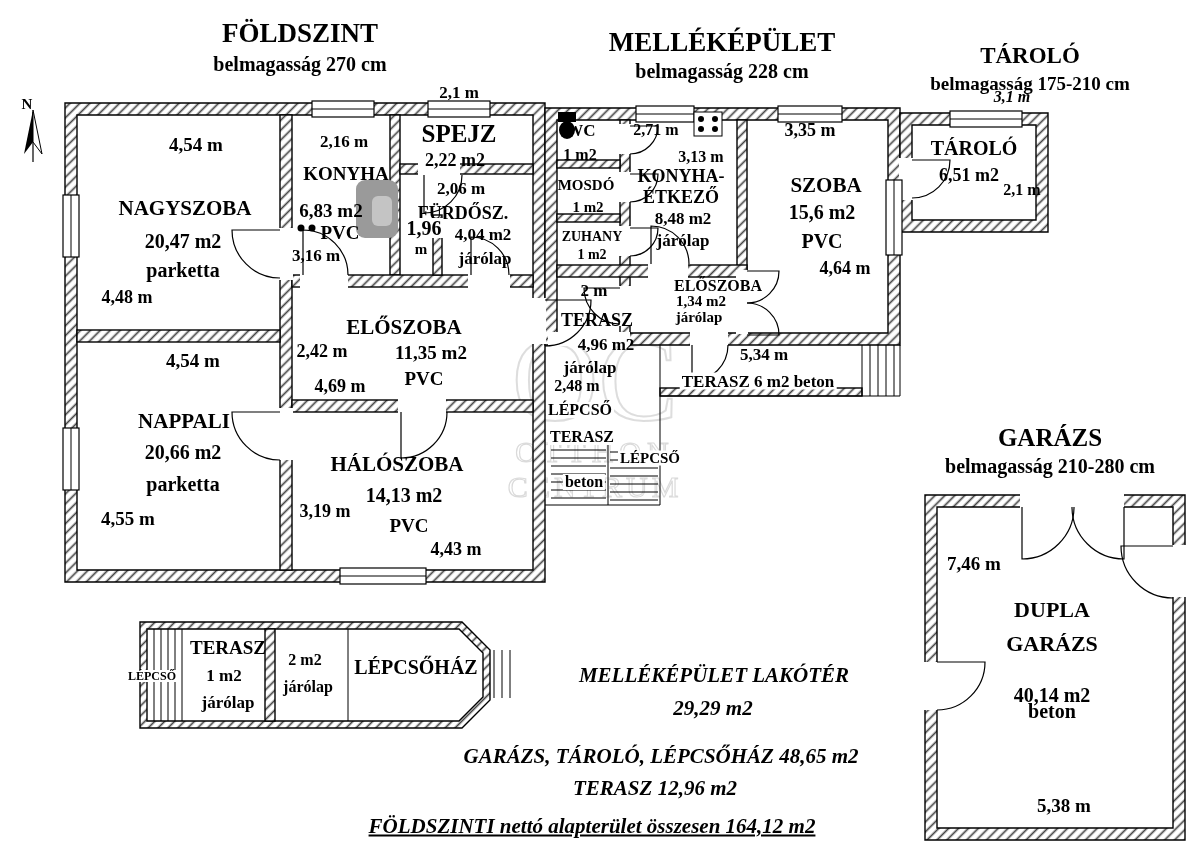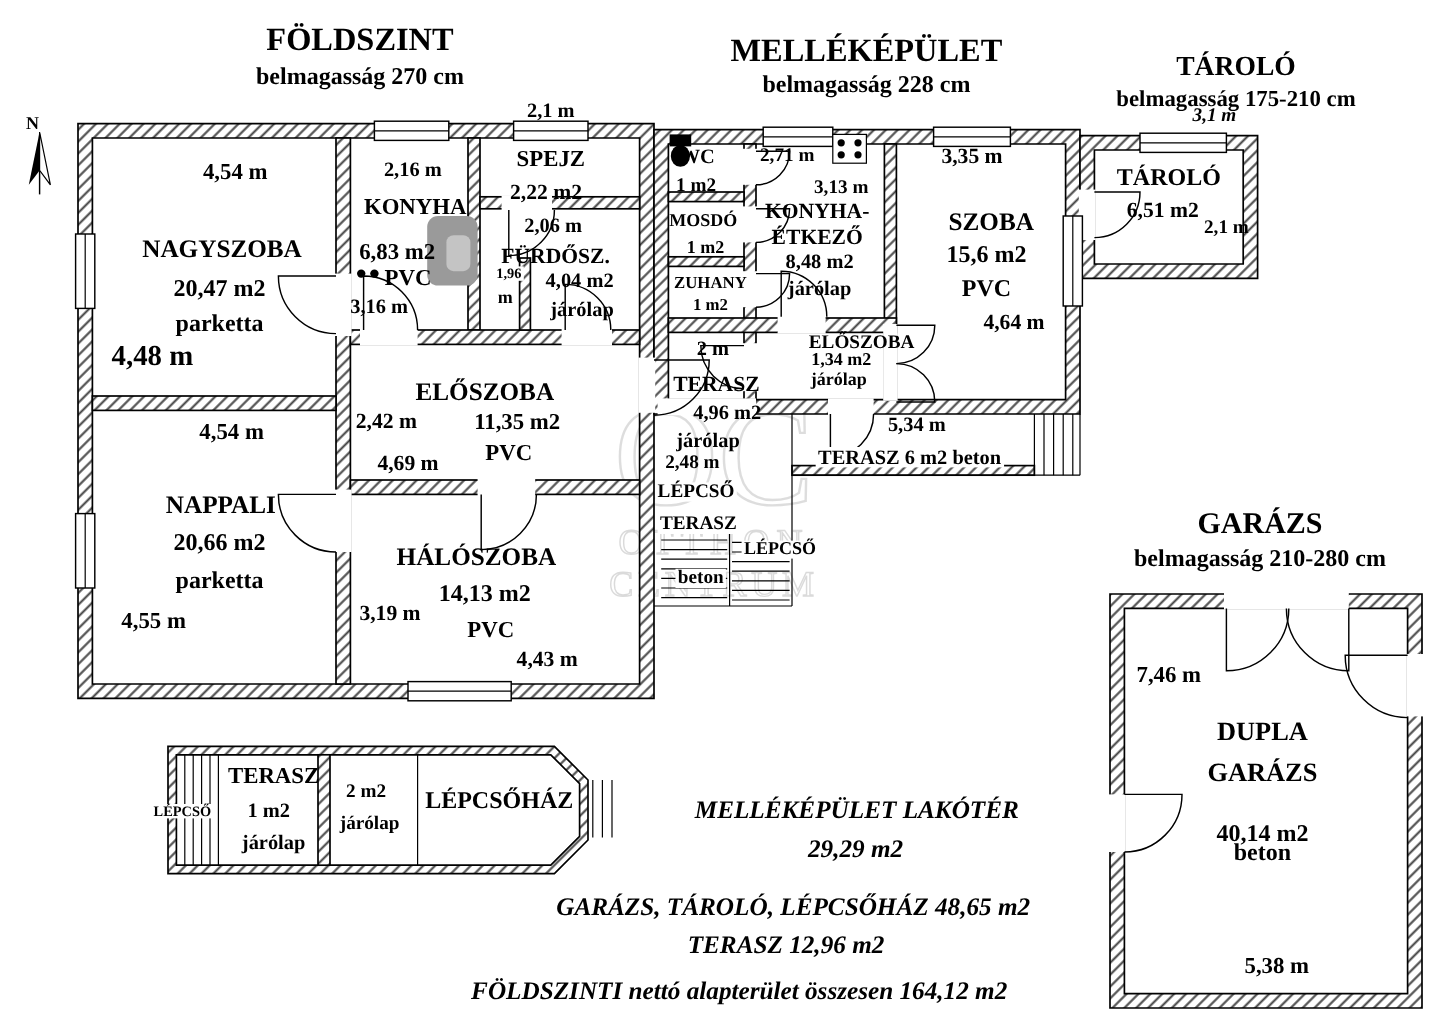--- a/index.html
+++ b/index.html
@@ -159,32 +159,32 @@
       <div class="lbl" style="left: 722px; top: 42px; font-size: 27px;">MELLÉKÉPÜLET</div>
       <div class="lbl" style="left: 722px; top: 71px; font-size: 20px;">belmagasság 228 cm</div>
       <div class="lbl" style="left: 1030px; top: 55px; font-size: 23px;">TÁROLÓ</div>
       <div class="lbl" style="left: 1030px; top: 83px; font-size: 19px;">belmagasság 175-210 cm</div>
       <div class="lbl" style="left: 1050px; top: 437px; font-size: 25px;">GARÁZS</div>
       <div class="lbl" style="left: 1050px; top: 466px; font-size: 20px;">belmagasság 210-280 cm</div>
       <div class="lbl" style="left: 196px; top: 144px; font-size: 19px;">4,54 m</div>
       <div class="lbl" style="left: 185px; top: 208px; font-size: 21px;">NAGYSZOBA</div>
       <div class="lbl" style="left: 183px; top: 241px; font-size: 20px;">20,47 m2</div>
       <div class="lbl" style="left: 183px; top: 270px; font-size: 20px;">parketta</div>
-      <div class="lbl" style="left: 127px; top: 297px; font-size: 24px;">4,48 m</div>
+      <div class="lbl" style="left: 127px; top: 297px; font-size: 18px;">4,48 m</div>
       <div class="lbl" style="left: 344px; top: 141px; font-size: 17px;">2,16 m</div>
       <div class="lbl" style="left: 346px; top: 173px; font-size: 19px;">KONYHA</div>
       <div class="lbl" style="left: 331px; top: 210px; font-size: 19px;">6,83 m2</div>
       <div class="lbl" style="left: 340px; top: 232px; font-size: 19px;">PVC</div>
       <div class="lbl" style="left: 316px; top: 255px; font-size: 17px;">3,16 m</div>
       <div class="lbl" style="left: 459px; top: 92px; font-size: 17px;">2,1 m</div>
-      <div class="lbl" style="left: 459px; top: 133px; font-size: 19px;">SPEJZ</div>
+      <div class="lbl" style="left: 459px; top: 133px; font-size: 25px;">SPEJZ</div>
       <div class="lbl" style="left: 455px; top: 160px; font-size: 18px;">2,22 m2</div>
       <div class="lbl" style="left: 461px; top: 188px; font-size: 17px;">2,06 m</div>
       <div class="lbl" style="left: 463px; top: 213px; font-size: 18px;">FÜRDŐSZ.</div>
-      <div class="lbl bg" style="left: 424px; top: 228px; font-size: 12px; text-align: center;">1,96</div>
+      <div class="lbl bg" style="left: 424px; top: 228px; font-size: 20px; text-align: center;">1,96</div>
       <div class="lbl bg" style="left: 421px; top: 249px; font-size: 15px;">m</div>
       <div class="lbl" style="left: 483px; top: 234px; font-size: 17px;">4,04 m2</div>
       <div class="lbl" style="left: 485px; top: 258px; font-size: 17px;">járólap</div>
       <div class="lbl" style="left: 404px; top: 327px; font-size: 21px;">ELŐSZOBA</div>
       <div class="lbl" style="left: 322px; top: 351px; font-size: 18px;">2,42 m</div>
       <div class="lbl" style="left: 431px; top: 352px; font-size: 19px;">11,35 m2</div>
       <div class="lbl" style="left: 424px; top: 378px; font-size: 19px;">PVC</div>
       <div class="lbl" style="left: 340px; top: 386px; font-size: 18px;">4,69 m</div>
       <div class="lbl" style="left: 193px; top: 360px; font-size: 19px;">4,54 m</div>
       <div class="lbl" style="left: 184px; top: 421px; font-size: 21px;">NAPPALI</div>
@@ -241,17 +241,17 @@
       <div class="lbl bg" style="left: 152px; top: 676px; font-size: 12px;">LÉPCSŐ</div>
       <div class="lbl" style="left: 224px; top: 675px; font-size: 17px;">1 m2</div>
       <div class="lbl" style="left: 228px; top: 702px; font-size: 17px;">járólap</div>
       <div class="lbl" style="left: 305px; top: 660px; font-size: 16px;">2 m2</div>
       <div class="lbl" style="left: 308px; top: 687px; font-size: 16px;">járólap</div>
       <div class="lbl" style="left: 416px; top: 667px; font-size: 20px;">LÉPCSŐHÁZ</div>
       <div class="lbl it" style="left: 714px; top: 675px; font-size: 21px;">MELLÉKÉPÜLET LAKÓTÉR</div>
       <div class="lbl it" style="left: 713px; top: 708px; font-size: 21px;">29,29 m2</div>
       <div class="lbl it" style="left: 661px; top: 756px; font-size: 21px;">GARÁZS, TÁROLÓ, LÉPCSŐHÁZ 48,65 m2</div>
       <div class="lbl it" style="left: 655px; top: 788px; font-size: 21px;">TERASZ 12,96 m2</div>
-      <div class="lbl it" style="left: 616px; top: 826px; font-size: 21px;">FÖLDSZINTI nettó alapterület összesen 164,12 m2</div>
+      <div class="lbl it" style="left: 592px; top: 826px; font-size: 21px; text-decoration: underline;">FÖLDSZINTI nettó alapterület összesen 164,12 m2</div>
       <div class="lbl" style="left: 27px; top: 104px; font-size: 15px;">N</div>
     </div>
 
 </div>
 
 </body></html>

